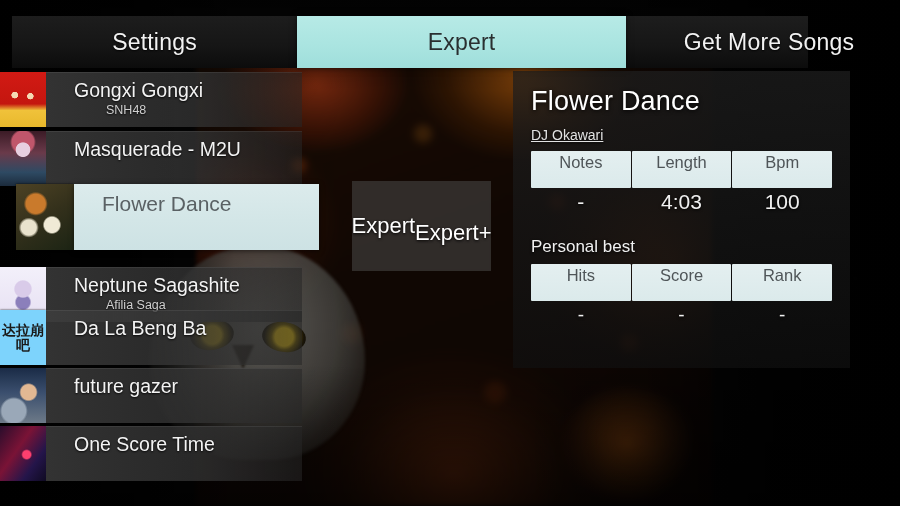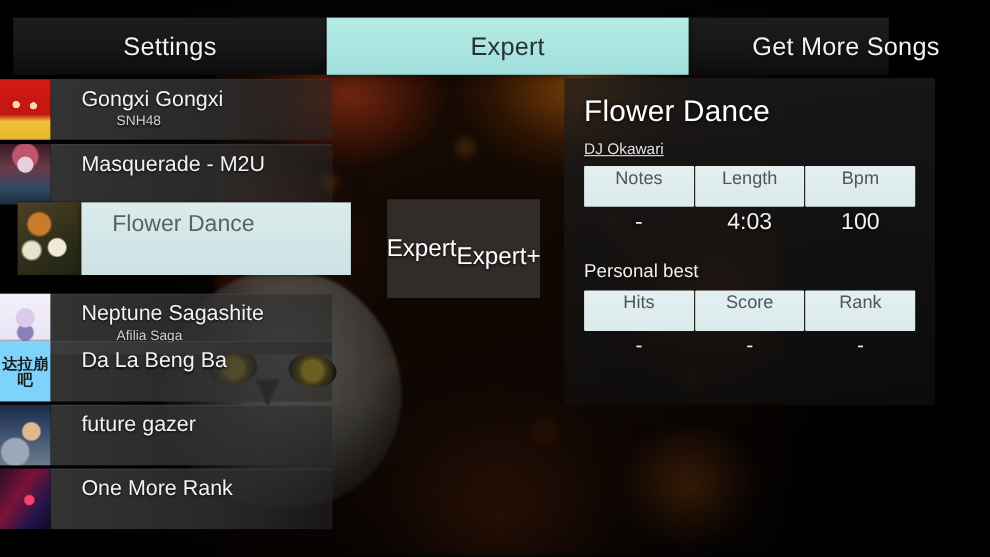--- a/index.html
+++ b/index.html
@@ -315,21 +315,21 @@
     <div class="thumb art-future"></div>
     <div class="rowbody">
       <div class="song-title">future gazer</div>
       <div class="song-artist"></div>
     </div>
   </div>
 
   <div class="song-row" style="top:366px;">
     <div class="thumb art-onemore"></div>
     <div class="rowbody">
-      <div class="song-title">One More Rank</div>
+      <div class="song-title">One Score Time</div>
       <div class="song-artist"></div>
     </div>
   </div>
 
 </div>
 
 <div id="difficulty">
   <div class="diff-item">Expert</div>
   <div class="diff-item">Expert+</div>
 </div>

